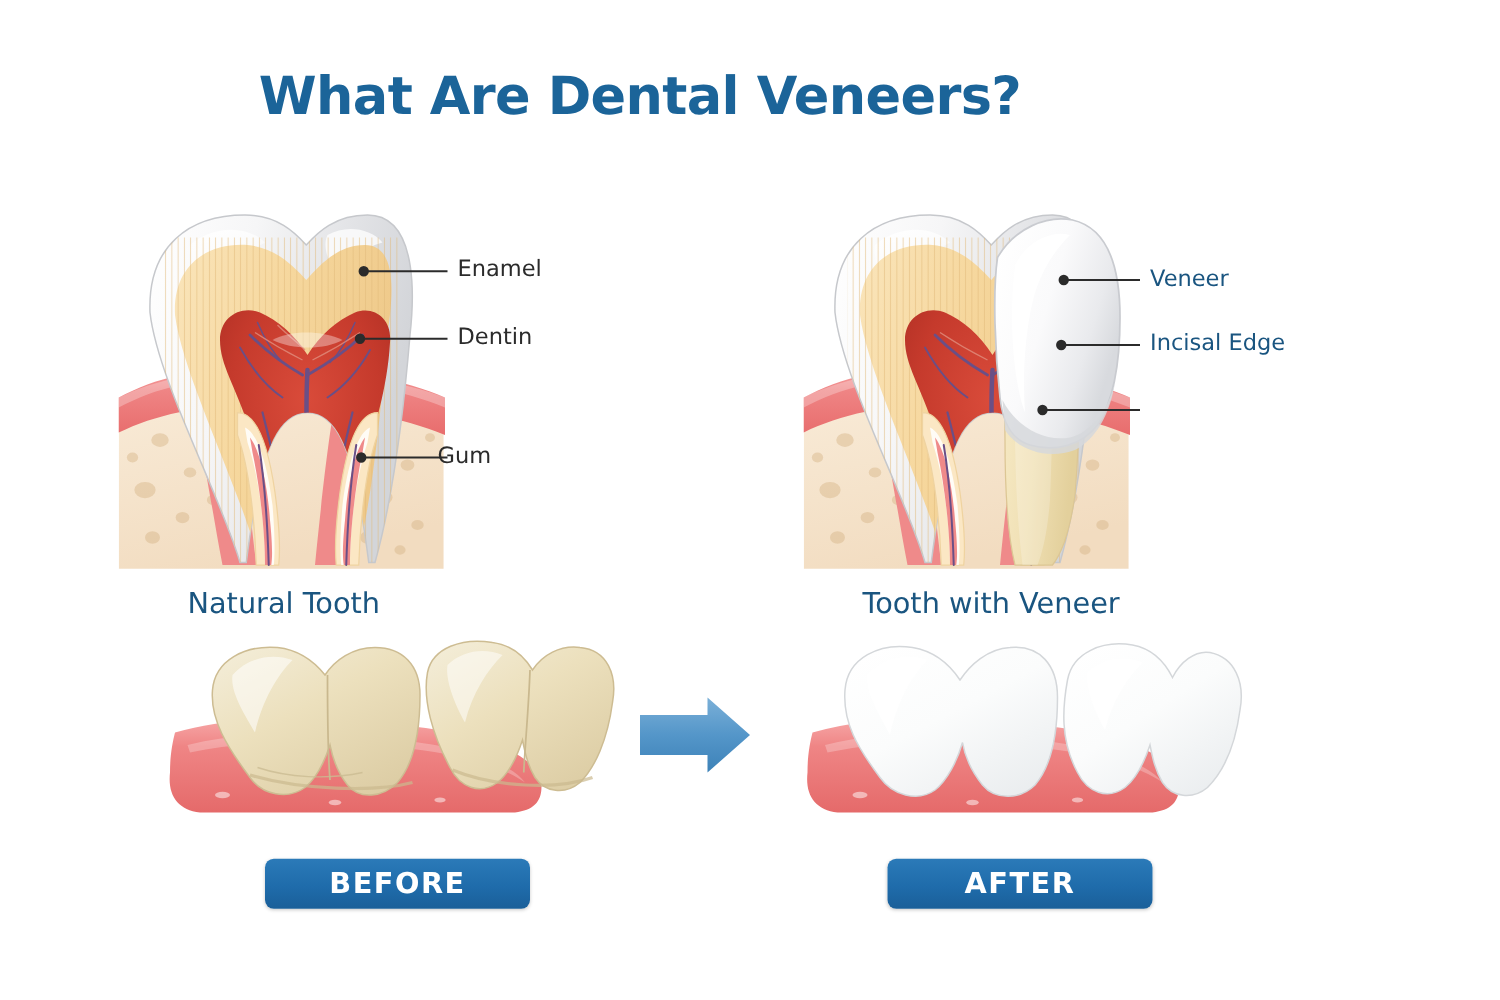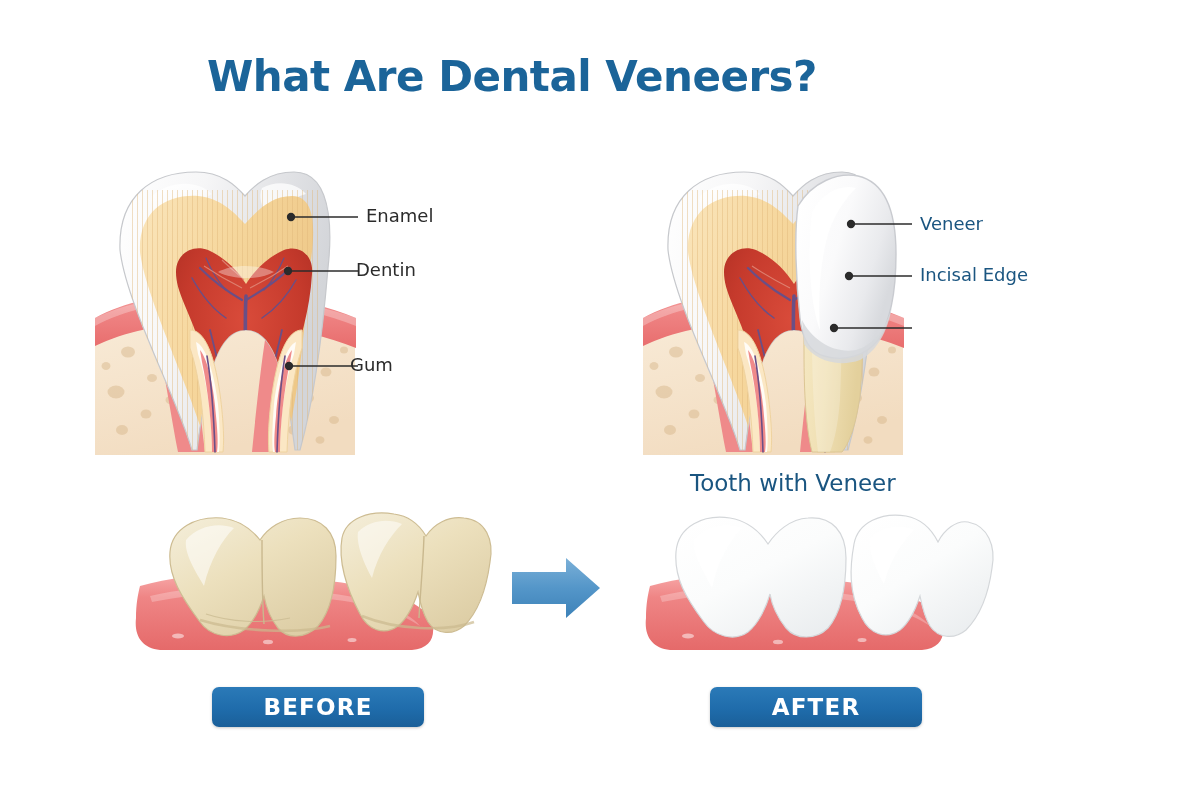--- a/index.html
+++ b/index.html
@@ -51,21 +51,21 @@
   .label {
     position: absolute;
     font-size: 18px;
     white-space: nowrap;
     font-family: "DejaVu Sans", sans-serif;
   }
   .label-dark { color: #2b2b2b; }
   .label-blue { color: #1a5580; text-align: center; }
 
   .lbl-enamel   { left: 366px; top: 205px; }
-  .lbl-dentin   { left: 356px; top: 259px; }
+  .lbl-dentin   { left: 366px; top: 259px; }
   .lbl-gum      { left: 350px; top: 354px; }
   .lbl-veneer   { left: 920px; top: 213px; }
   .lbl-incisal  { left: 920px; top: 264px; }
   .lbl-prepared { left: 920px; top: 316px; }
 
   
   .badge {
     position: absolute;
     width: 212px;
     height: 40px;
@@ -513,18 +513,19 @@
     </g>
   </svg>
 
   <div class="label label-dark lbl-enamel">Enamel</div>
   <div class="label label-dark lbl-dentin">Dentin</div>
   <div class="label label-dark lbl-gum">Gum</div>
 
   <div class="label label-blue lbl-veneer">Veneer</div>
   <div class="label label-blue lbl-incisal">Incisal Edge</div>
 
+  <div class="caption caption-left">Natural Tooth</div>
   <div class="caption caption-right">Tooth with Veneer</div>
 
   <div class="badge badge-before">BEFORE</div>
   <div class="badge badge-after">AFTER</div>
 
 </div>
 
 </body></html>

